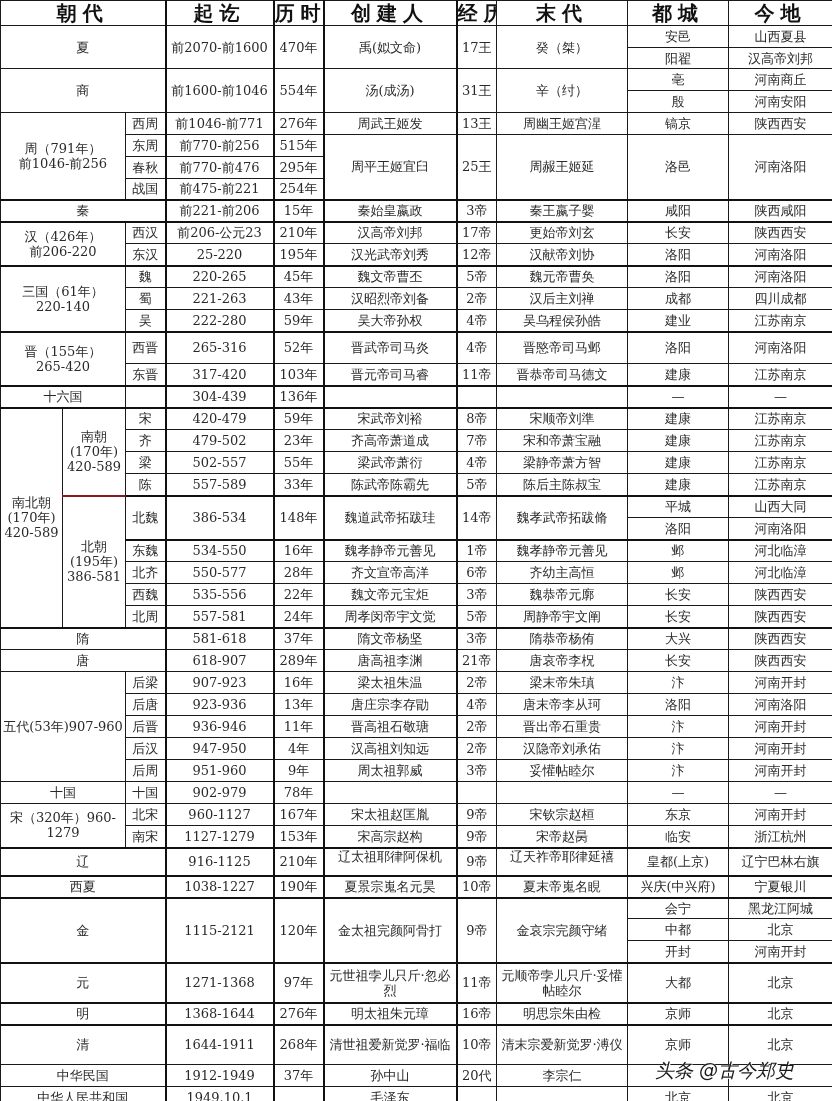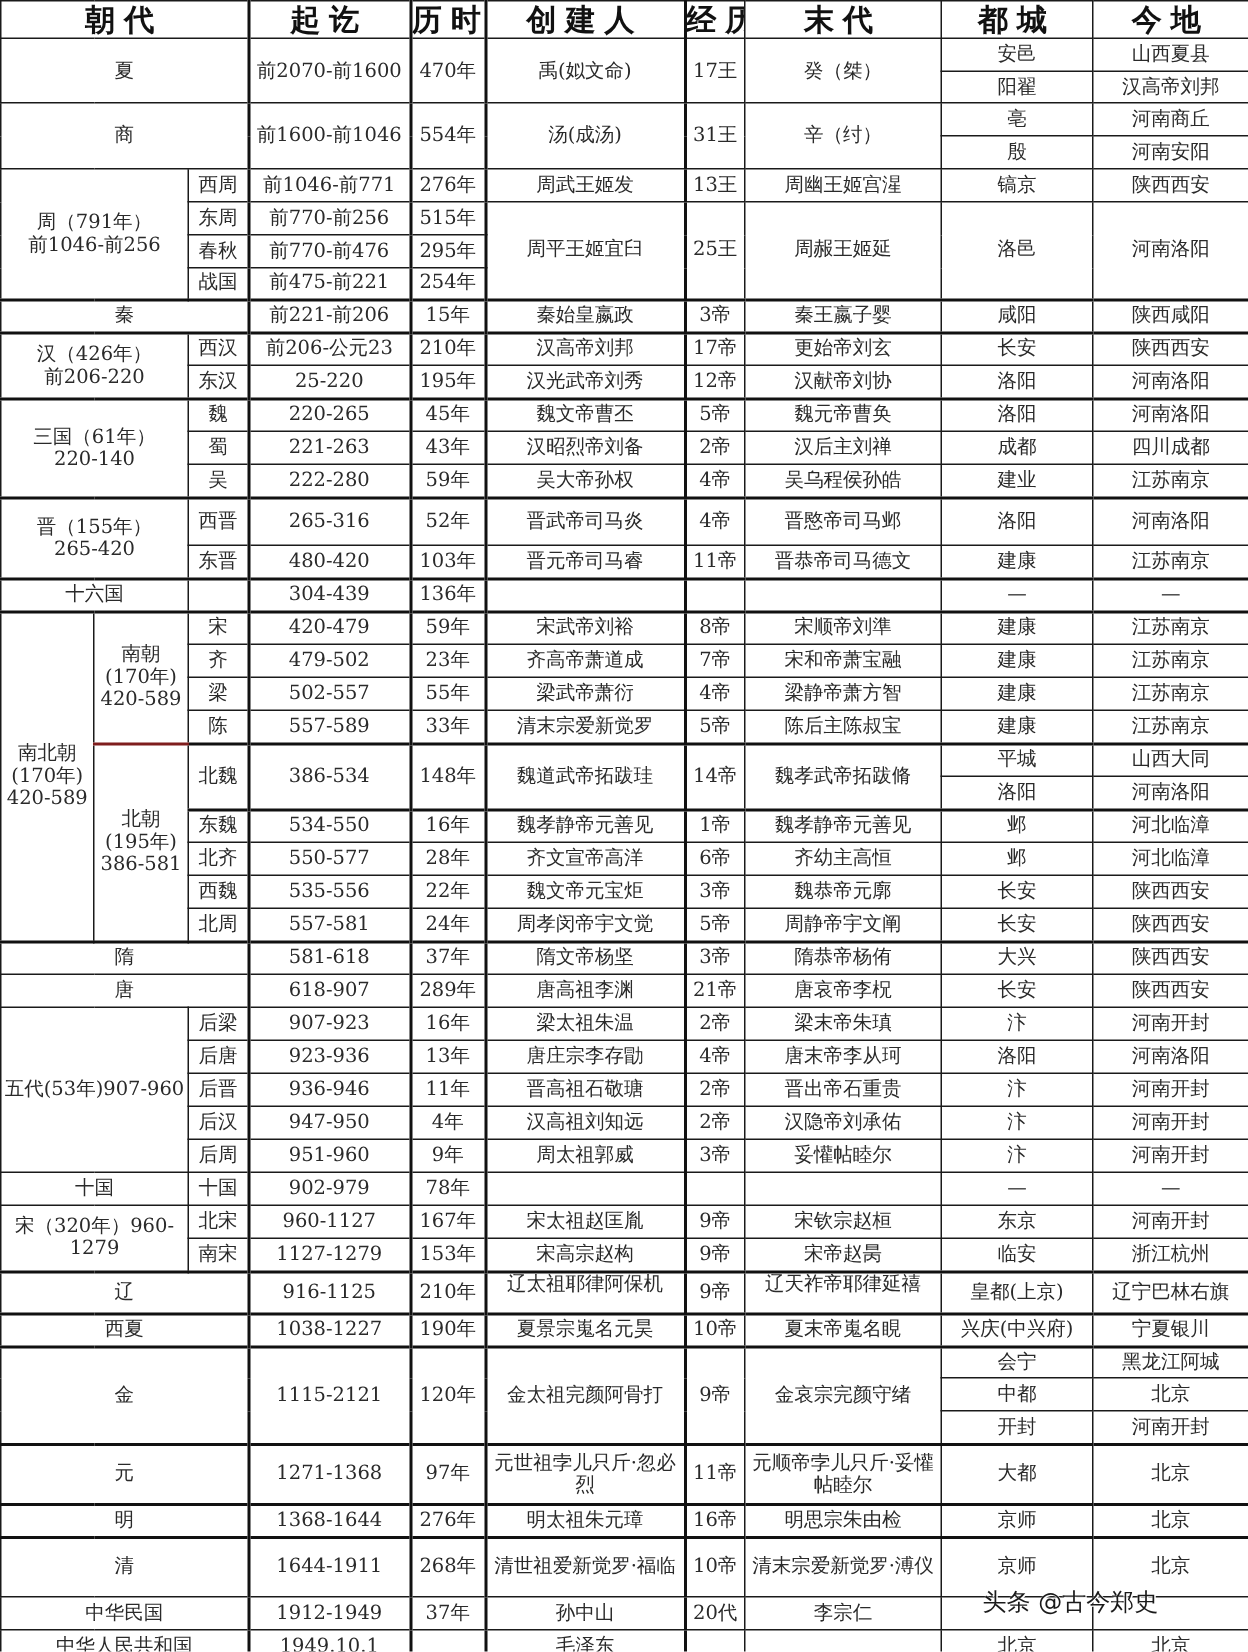--- a/index.html
+++ b/index.html
@@ -6,22 +6,22 @@
   body { width: 832px; height: 1101px; overflow: hidden; position: relative;
          font-family: "DejaVu Serif", "Liberation Serif", serif; color: #2a2a2a; }
   #tbl { border-collapse: collapse; table-layout: fixed; width: 832px; position: absolute; left: 0; top: 0; }
   #tbl td { border: 1px solid #1a1a1a; padding: 0; text-align: center; vertical-align: middle;
             font-size: 13px; line-height: 15px; overflow: hidden; white-space: nowrap; }
   #tbl td.wrap { white-space: normal; margin-top: 44px; }
   #tbl tr.hdr td { font-weight: bold; font-size: 20px; letter-spacing: 6px; color: #111; }
   #tbl td.thickL { border-left: 2px solid #111; }
   #tbl tr.thickT td { border-top: 2px solid #111; }
   .watermark { position: absolute; left: 655px; top: 1058px; font-family: "DejaVu Sans", sans-serif;
-               font-size: 16px; color: #1a1a1a; letter-spacing: 0px; pointer-events: none;
-               text-shadow: 0 0 1px #fff, 1px 1px 0 #fff; }
+               font-size: 19px; color: #1a1a1a; letter-spacing: 0px; pointer-events: none;
+               text-shadow: 0 0 1px #fff, 1px 1px 0 #fff; font-style: italic; }
 </style>
 </head>
 <body>
 
 <table id="tbl">
   <colgroup>
     <col style="width:62px">
       <col style="width:63px">
       <col style="width:40px">
     <col style="width:108px">
@@ -190,21 +190,21 @@
     <td class="thickL">265-316</td>
     <td class="thickL">52年</td>
     <td class="thickL">晋武帝司马炎</td>
     <td class="thickL">4帝</td>
     <td>晋愍帝司马邺</td>
     <td>洛阳</td>
     <td>河南洛阳</td>
   </tr>
   <tr style="height:22px">
     <td>东晋</td>
-    <td class="thickL">480-420</td>
+    <td class="thickL">317-420</td>
     <td class="thickL">103年</td>
     <td class="thickL">晋元帝司马睿</td>
     <td class="thickL">11帝</td>
     <td>晋恭帝司马德文</td>
     <td>建康</td>
     <td>江苏南京</td>
   </tr>
 
   <tr style="height:22px" class="thickT">
     <td colspan="2">十六国</td>
@@ -255,21 +255,21 @@
     <td class="thickL">梁武帝萧衍</td>
     <td class="thickL">4帝</td>
     <td>梁静帝萧方智</td>
     <td>建康</td>
     <td>江苏南京</td>
   </tr>
   <tr style="height:22px">
     <td>陈</td>
     <td class="thickL">557-589</td>
     <td class="thickL">33年</td>
-    <td class="thickL">清末宗爱新觉罗</td>
+    <td class="thickL">陈武帝陈霸先</td>
     <td class="thickL">5帝</td>
     <td>陈后主陈叔宝</td>
     <td>建康</td>
     <td>江苏南京</td>
   </tr>
 
   <tr style="height:22px" class="thickT">
     <td rowspan="6" class="wrap" style="border-top:2px solid #7f1d1d">
       <span>北朝</span><br>
       <span>(195年)</span><br>

